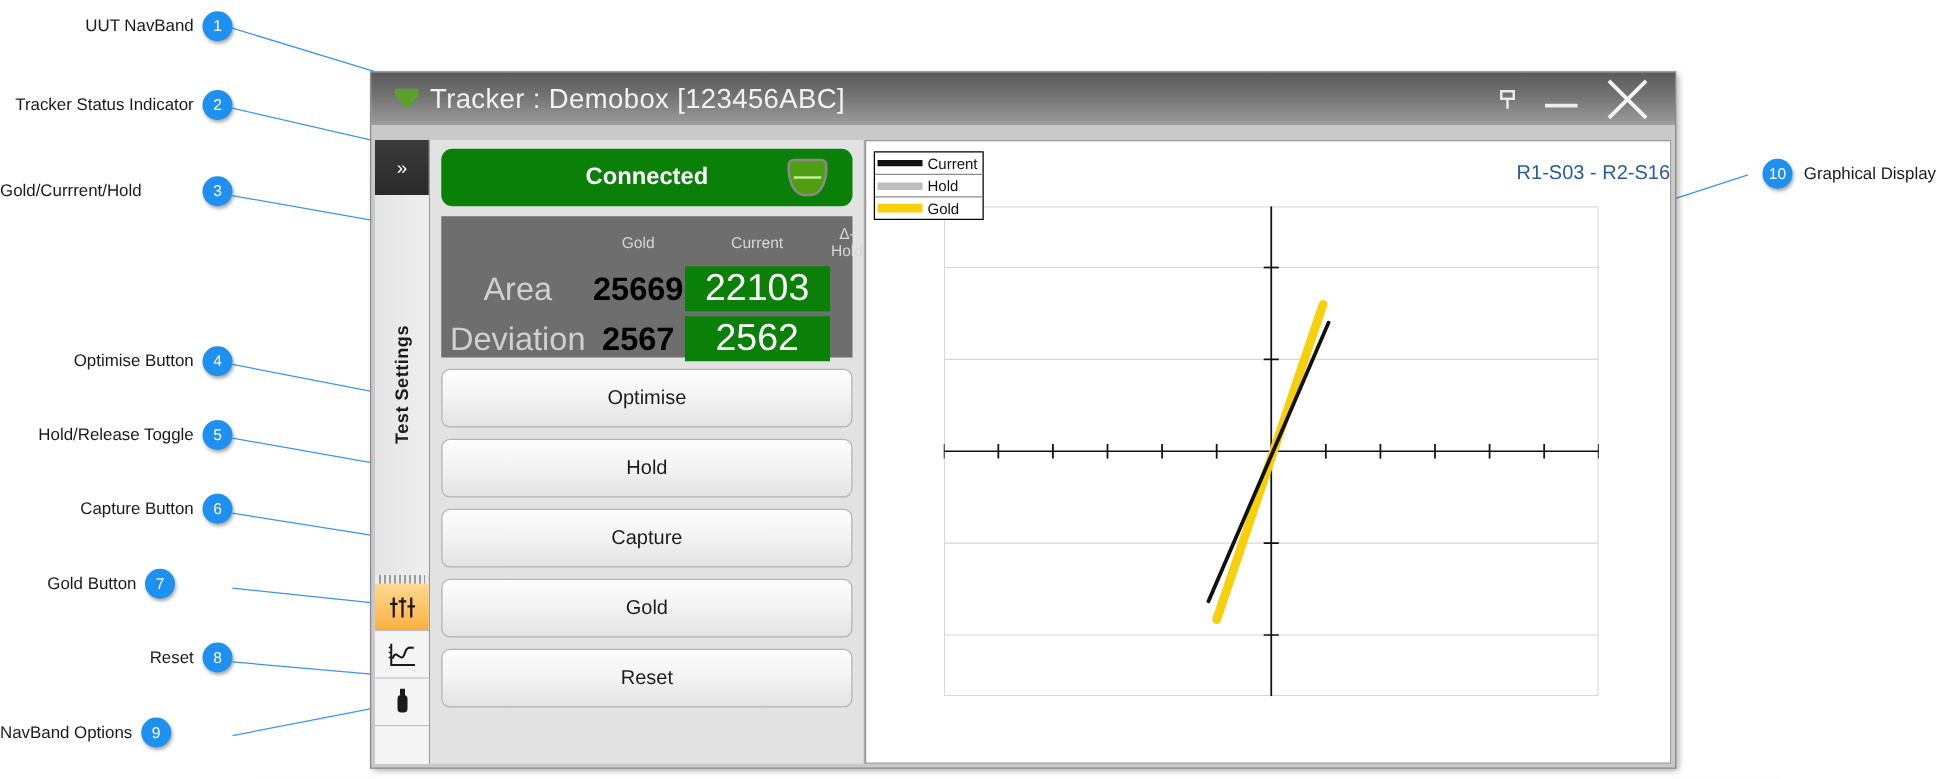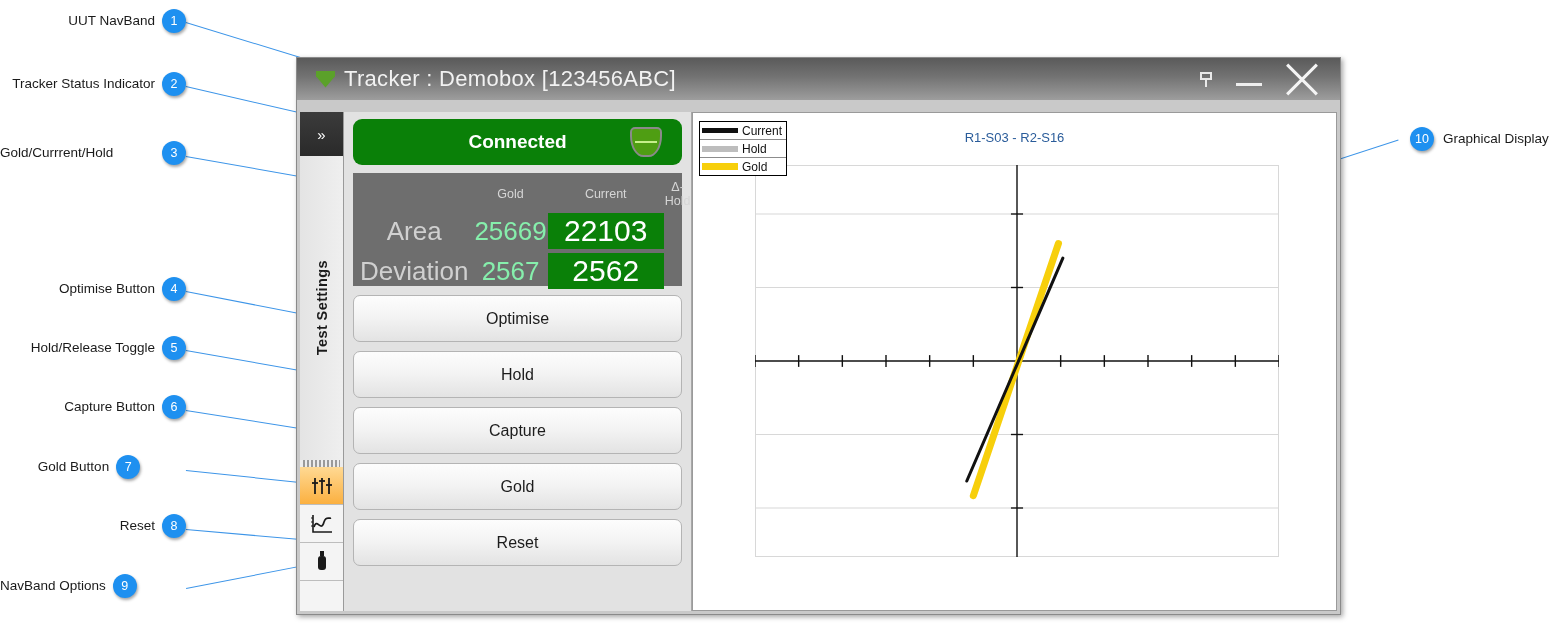--- a/index.html
+++ b/index.html
@@ -82,38 +82,38 @@
        right:3px;height:2px;background:#c7ef8a;}
 
   #readout{margin-top:8px;height:113px;background:#6e6e6e;padding:6px 10px 0 6px;
        box-sizing:border-box;}
   #readout table{width:100%;border-collapse:collapse;}
   #readout th{font-size:12.5px;color:#d6d6d6;font-weight:normal;
        padding-bottom:3px;}
   #readout td{font-size:26px;text-align:center;height:38px;}
   td.rlbl{font-size:12px;color:#d0d0d0;text-align:right;width:58px;
        padding-right:5px;}
-  td.gold{color:#86efac;font-weight:400;}
+  td.gold{color:#000000;font-weight:700;}
   td.cur{padding:0;}
   .curbox{background:#0a8008;color:#fff;font-size:30px;
        padding:1px 10px;display:inline-block;min-width:96px;}
   td.dh{width:66px;}
 
   .btn{margin-top:9px;height:47px;border-radius:7px;
        border:1px solid #b4b4b4;
        background:linear-gradient(to bottom,#fdfdfd 0%,#f3f3f3 48%,#e3e3e3 100%);
        display:flex;align-items:center;justify-content:center;
        font-size:16px;color:#1c1c1c;box-sizing:border-box;}
 
   
   #graphpanel{flex:1;background:#ffffff;border:1px solid #9a9a9a;
        margin:0;position:relative;box-sizing:border-box;}
   #plotwrap{position:absolute;left:62px;top:52px;right:57px;bottom:53px;}
-  #charttitle{position:absolute;top:17px;left:0;right:0;text-align:center;
-       font-size:13px;color:#2a5c9a;}
+  #charttitle{position:absolute;top:17px;left:0;right:0;text-align:right;
+       font-size:16px;color:#2a5c9a;}
   #legend{position:absolute;left:6px;top:8px;border:1px solid #000;
        background:#fff;z-index:5;}
   .lgrow{display:flex;align-items:center;height:17px;
        border-bottom:1px solid #8c8c8c;padding:0 4px 0 2px;}
   .lgrow:last-child{border-bottom:none;}
   .lgswatch{width:36px;height:4px;margin-right:4px;}
   .lglabel{font-size:12px;color:#111;}
 </style>
 </head>
 <body>

